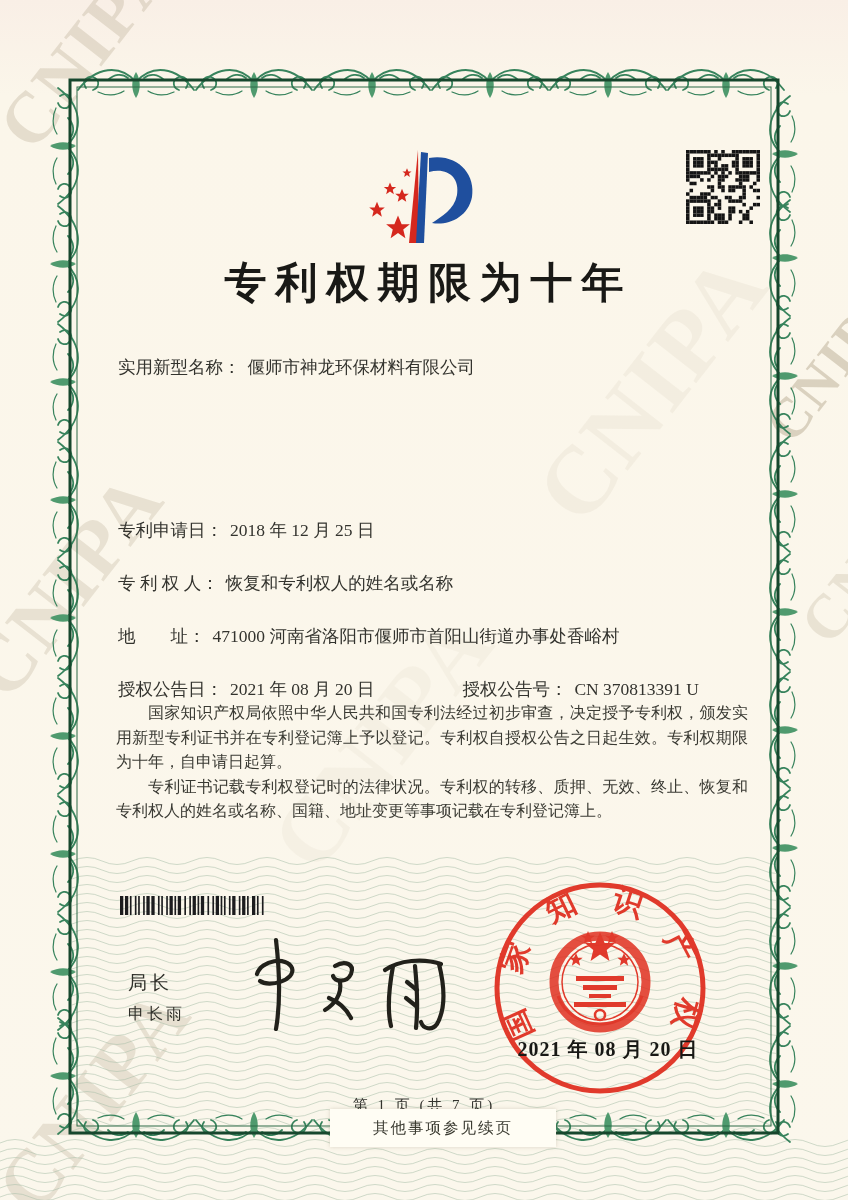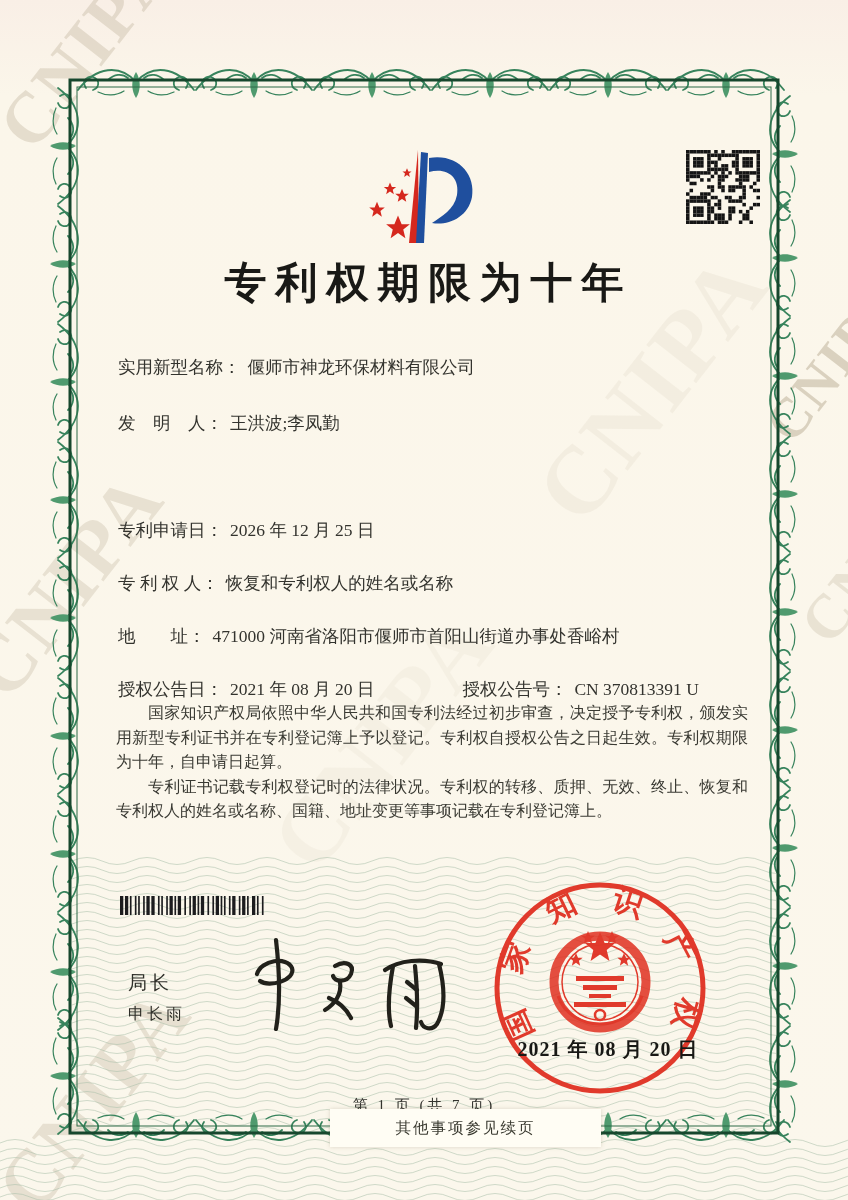--- a/index.html
+++ b/index.html
@@ -45,21 +45,21 @@
   .officer-title{position:absolute;left:128px;top:970px;font-size:19px;letter-spacing:3px;color:#2e2e28;}
   .officer-name{position:absolute;left:128px;top:1004px;font-size:16px;letter-spacing:3px;color:#2e2e28;}
   .signature{position:absolute;left:243px;top:936px;}
   
   .seal{position:absolute;left:490px;top:878px;}
   .seal-date{position:absolute;left:513px;top:1036px;width:190px;text-align:center;
              font-size:20px;font-weight:bold;color:#181815;letter-spacing:1px;white-space:nowrap;}
   
   .page-info{position:absolute;left:70px;top:1096px;width:708px;text-align:center;
              font-size:15px;letter-spacing:3px;color:#33332e;}
-  .note-box{position:absolute;left:330px;top:1109px;width:271px;height:38px;
+  .note-box{position:absolute;left:330px;top:1109px;width:226px;height:38px;
             background:#fffdf4;box-shadow:0 0 4px rgba(120,110,80,.25);
             text-align:center;line-height:38px;font-size:15.5px;letter-spacing:2px;color:#3a3a30;}
 </style>
 </head>
 <body>
 
 <div class="page">
 
   <div class="wm wm1">CNIPA</div>
   <div class="wm wm2">CNIPA</div>
@@ -418,25 +418,22 @@
       <rect x="38.76190476190476" y="70.47619047619048" width="3.5238095238095237" height="3.5238095238095237" fill="#141414"></rect>
       <rect x="52.857142857142854" y="70.47619047619048" width="3.5238095238095237" height="3.5238095238095237" fill="#141414"></rect>
       <rect x="63.42857142857143" y="70.47619047619048" width="3.5238095238095237" height="3.5238095238095237" fill="#141414"></rect>
     </svg>
 
   <div class="title">专利权期限为十年</div>
 
   <div class="field f1">
     <span>实用新型名称：</span><span class="val">偃师市神龙环保材料有限公司</span>
   </div>
-  <div class="field f2">
-    <span>发　明　人：</span><span class="val">王洪波;李凤勤</span>
-  </div>
   <div class="field f4">
-    <span>专利申请日：</span><span class="val">2026 年 12 月 25 日</span>
+    <span>专利申请日：</span><span class="val">2018 年 12 月 25 日</span>
   </div>
   <div class="field f5">
     <span>专 利 权 人：</span><span class="val">恢复和专利权人的姓名或名称</span>
   </div>
   <div class="field f6">
     <span>地　　址：</span><span class="val">471000 河南省洛阳市偃师市首阳山街道办事处香峪村</span>
   </div>
 
   <div class="grant">
     <span>授权公告日：</span><span class="val">2021 年 08 月 20 日</span><span class="second">授权公告号：</span><span class="val">CN 370813391 U</span>

